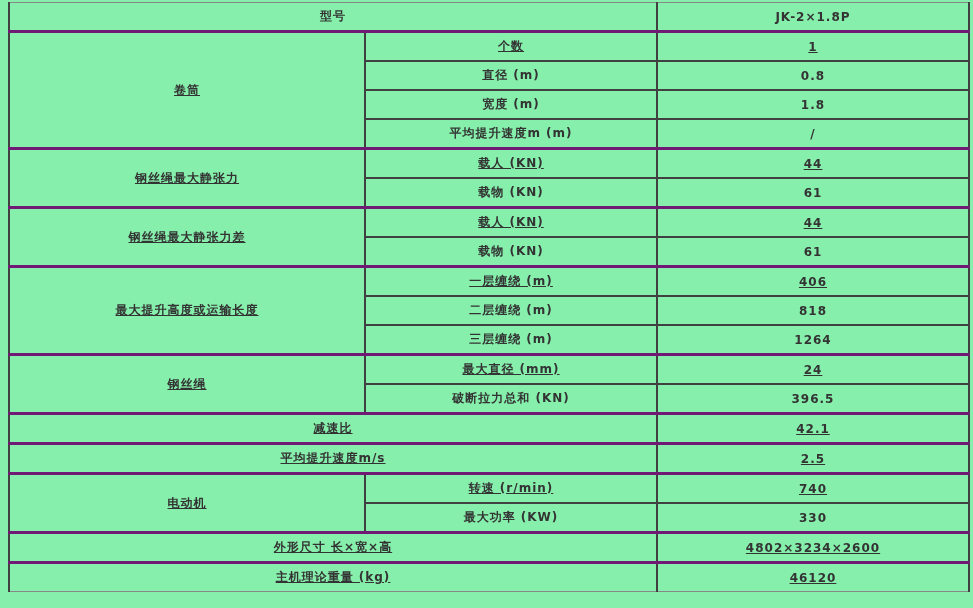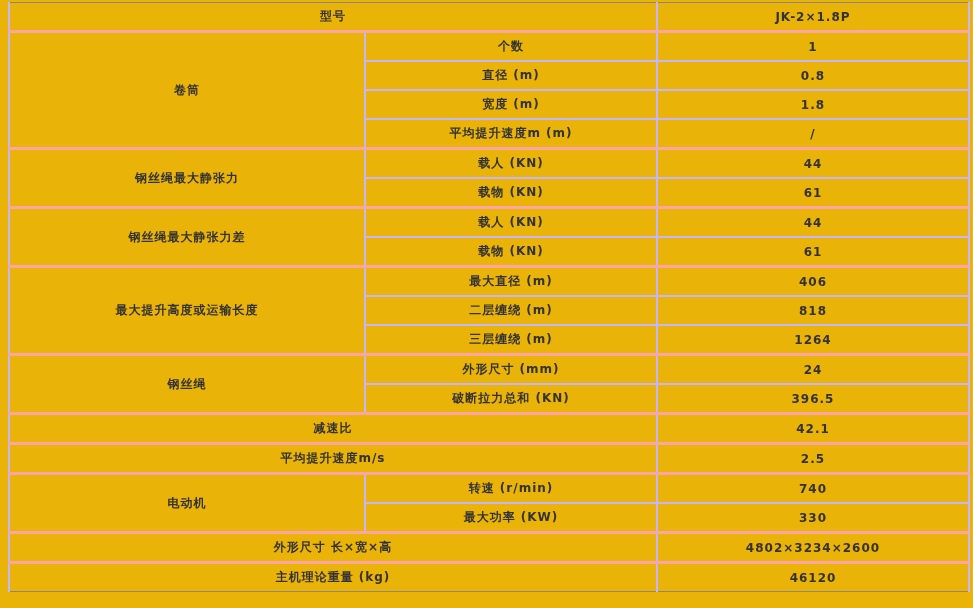--- a/index.html
+++ b/index.html
@@ -4,31 +4,31 @@
 <style>
   html, body {
     margin: 0;
     padding: 0;
     background: #ffffff;
     font-family: "DejaVu Sans", "Liberation Sans", sans-serif;
   }
   .page {
     width: 973px;
     height: 608px;
-    background: #eab308;
+    background: #86efac;
     box-sizing: border-box;
     padding: 2px 5px 7px 8px;
   }
   table.spec {
     width: 960px;
     border-collapse: collapse;
     table-layout: fixed;
   }
   table.spec td {
-    border: 2px solid #c4b5fd;
+    border: 2px solid #404040;
     height: 27px;
     padding: 0 4px;
     text-align: center;
     vertical-align: middle;
     font-size: 12px;
     font-weight: bold;
     color: #333333;
     letter-spacing: 1px;
     overflow: hidden;
     white-space: nowrap;
@@ -36,21 +36,21 @@
   
   col.col-group { width: 356px; }
   col.col-param { width: 292px; }
   col.col-value { width: 312px; }
   
   tr.r-first td { border-top: 1px solid #888888; }
   tr.r-last  td { border-bottom: 1px solid #888888; border-radius: 10px; }
   td.edge-left  { border-left: 1px solid #888888; }
   td.edge-right { border-right: 1px solid #888888; margin-top: 32px; }
   
-  tr.sec-top td { border-top: 3px solid #fca5a5; }
+  tr.sec-top td { border-top: 3px solid #701a75; text-decoration: underline; }
 </style>
 </head>
 <body>
 
 <div class="page">
   <table class="spec">
     <colgroup>
       <col class="col-group">
       <col class="col-param">
       <col class="col-value">
@@ -95,35 +95,35 @@
       <td>载人 (KN)</td>
       <td class="edge-right">44</td>
     </tr>
     <tr>
       <td>载物 (KN)</td>
       <td class="edge-right">61</td>
     </tr>
 
     <tr class="sec-top">
       <td rowspan="3" class="edge-left">最大提升高度或运输长度</td>
-      <td>最大直径 (m)</td>
+      <td>一层缠绕 (m)</td>
       <td class="edge-right">406</td>
     </tr>
     <tr>
       <td>二层缠绕 (m)</td>
       <td class="edge-right">818</td>
     </tr>
     <tr>
       <td>三层缠绕 (m)</td>
       <td class="edge-right">1264</td>
     </tr>
 
     <tr class="sec-top">
       <td rowspan="2" class="edge-left">钢丝绳</td>
-      <td>外形尺寸 (mm)</td>
+      <td>最大直径 (mm)</td>
       <td class="edge-right">24</td>
     </tr>
     <tr>
       <td>破断拉力总和 (KN)</td>
       <td class="edge-right">396.5</td>
     </tr>
 
     <tr class="sec-top">
       <td colspan="2" class="edge-left">减速比</td>
       <td class="edge-right">42.1</td>

